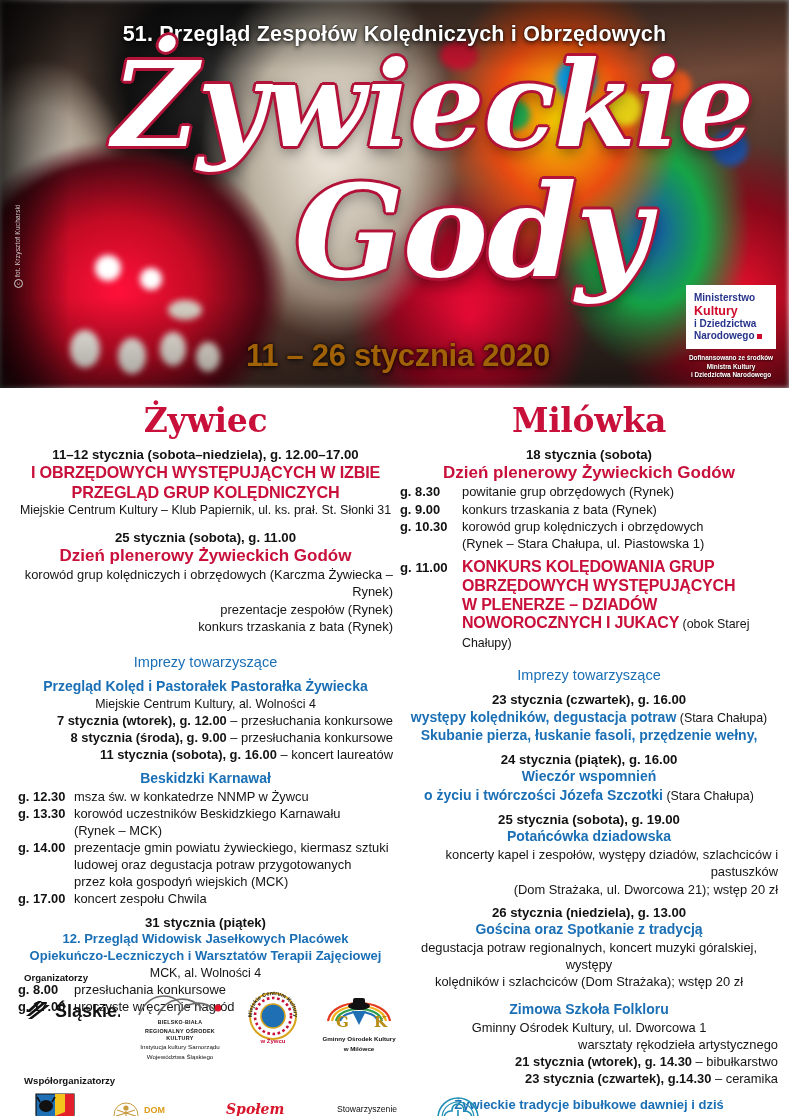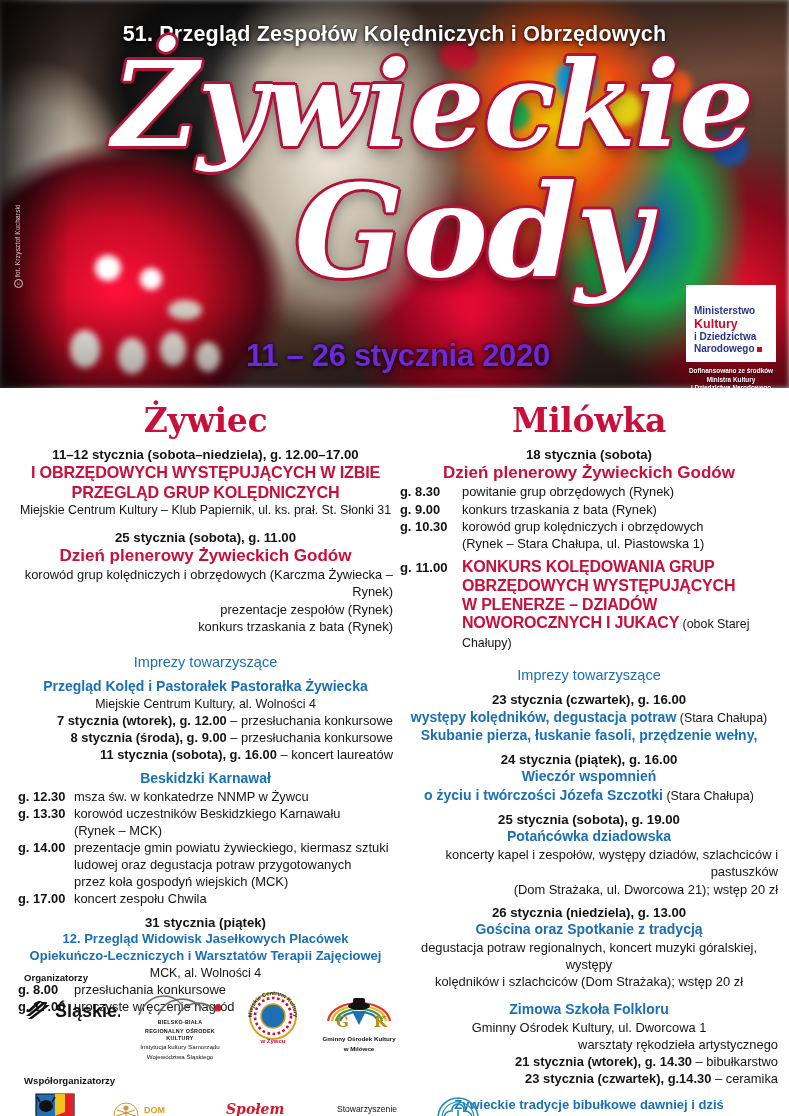--- a/index.html
+++ b/index.html
@@ -50,28 +50,28 @@
     line-height:.96;letter-spacing:-1px;
     text-shadow:
        3px 0 0 #b31239, -3px 0 0 #b31239, 0 3px 0 #b31239, 0 -3px 0 #b31239,
        2px 2px 0 #b31239, -2px 2px 0 #b31239, 2px -2px 0 #b31239, -2px -2px 0 #b31239,
        0 6px 14px rgba(0,0,0,.45);
   }
   .bigtitle.l1{top:48px;font-size:118px;}
   .bigtitle.l2{top:170px;font-size:128px;right:140px;}
   .datebar{
     position:absolute;left:246px;top:338px;z-index:5;
-    font-weight:bold;font-size:31px;color:#6d28d9;letter-spacing:-.3px;
+    font-weight:bold;font-size:31px;color:#a16207;letter-spacing:-.3px;
     text-shadow:0 2px 6px rgba(0,0,0,.7),0 0 3px rgba(0,0,0,.85);
     white-space:nowrap;
   }
 
   
   .ministry{position:absolute;left:686px;top:285px;width:90px;z-index:6;}
-  .ministry .box{background:#fff;padding:20px 8px 8px 8px;}
+  .ministry .box{background:#fff;padding:7px 8px 8px 8px;}
   .ministry .m1{color:#27348b;font-weight:bold;font-size:10px;line-height:1.18;}
   .ministry .m2{color:#cf0a2c;font-weight:bold;font-size:12.5px;line-height:1.12;}
   .ministry .m3{color:#27348b;font-weight:bold;font-size:10px;line-height:1.18;}
   .ministry .dot{display:inline-block;width:5px;height:5px;background:#cf0a2c;margin-left:2px;}
   .ministry .cap{margin-top:5px;color:#ffffff;font-weight:bold;font-size:6.4px;
     line-height:1.32;text-align:center;text-shadow:0 1px 2px rgba(0,0,0,.8);}
 
   .photocredit{
     position:absolute;left:14px;top:288px;z-index:6;
     transform:rotate(-90deg);transform-origin:left top;

